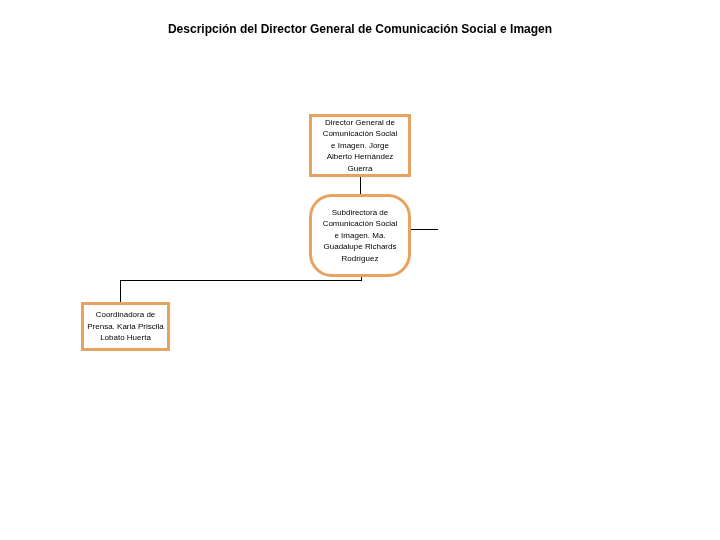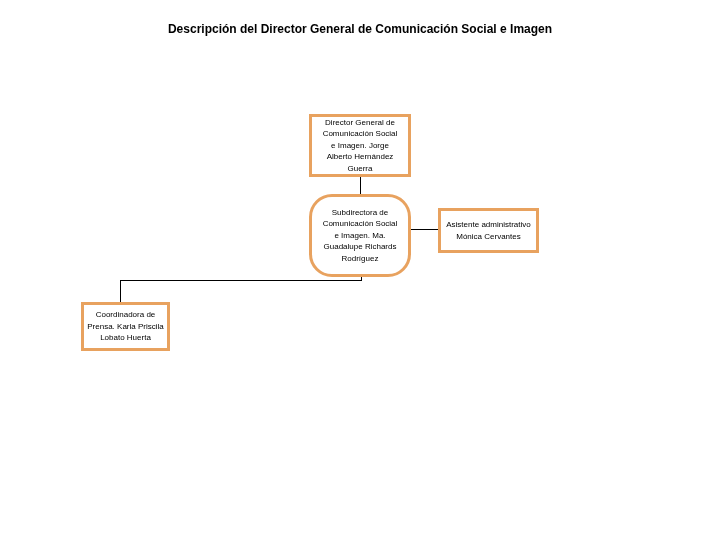--- a/index.html
+++ b/index.html
@@ -77,24 +77,20 @@
   </div>
 
   <div class="org-box box-subdirectora">
     <span>Subdirectora de
 Comunicación Social
 e Imagen. Ma.
 Guadalupe Richards
 Rodríguez</span>
   </div>
 
-  <div class="org-box box-asistente">
-    <span>Asistente administrativo
-Mónica Cervantes</span>
-  </div>
 
   <div class="org-box box-coordinadora">
     <span>Coordinadora de
 Prensa. Karla Priscila
 Lobato Huerta</span>
   </div>
 
 </div>
 
 </body></html>

